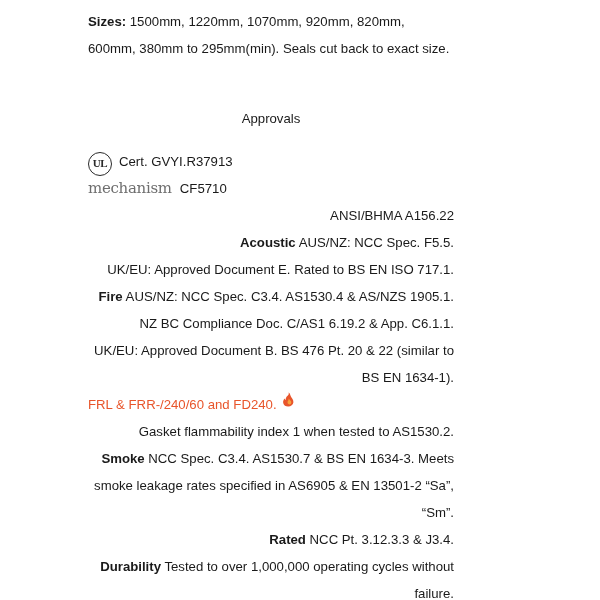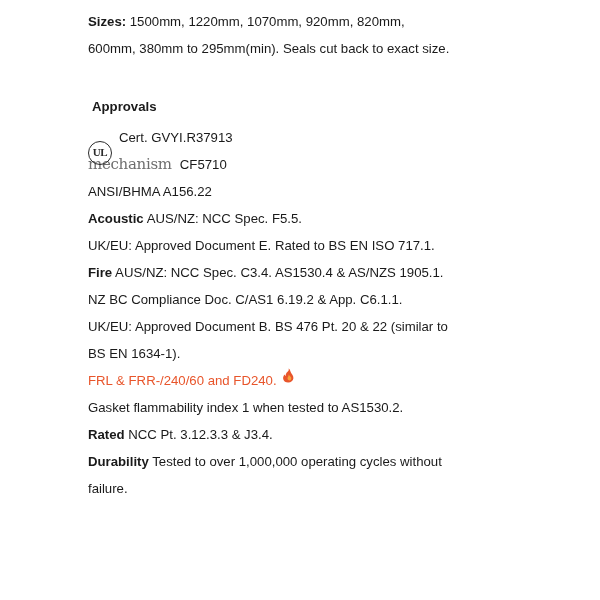--- a/index.html
+++ b/index.html
@@ -26,44 +26,45 @@
   }
   .sizes-para {
     margin: 0;
     font-size: 13.2px;
     line-height: 27px;
   }
   .spacer-lg {
     height: 27px;
   }
   .heading {
-    font-weight: bold;
+    font-weight: normal;
     font-size: 13.2px;
     line-height: 27px;
-    margin: 4px;
+    margin: 16px;
+    text-align: center;
   }
   .row {
     display: flex;
     align-items: center;
     line-height: 27px;
     font-size: 13.2px;
   }
   
   .ul-mark {
     display: inline-flex;
     align-items: center;
     justify-content: center;
     width: 22px;
     height: 22px;
     border: 1.3px solid #2b2b2b;
     border-radius: 50%;
     margin-right: 7px;
     flex: 0 0 auto;
     position: relative;
-    top: 15px;
+    top: 2px;
   }
   .ul-mark span {
     font-family: "Liberation Serif", serif;
     font-size: 11px;
     font-weight: bold;
     letter-spacing: -0.3px;
     color: #2b2b2b;
     line-height: 1;
   }
   
@@ -93,20 +94,21 @@
     font-size: 13px;
     line-height: 1;
     position: relative;
     top: 1px;
   }
   .flame svg { display: block; }
   .para {
     margin: 0;
     font-size: 13.2px;
     line-height: 27px;
+    text-align: right;
   }
 </style>
 </head>
 <body>
 
 <div class="page">
 
   <p class="sizes-para">
     <b>Sizes:</b><span> 1500mm, 1220mm, 1070mm, 920mm, 820mm, 600mm, 380mm to 295mm(min). Seals cut back to exact size.</span>
   </p>
@@ -148,20 +150,23 @@
     <span class="flame">
       <svg width="13" height="15" viewBox="0 0 13 15" aria-hidden="true">
         <path d="M6.6 0.4 C7.4 3.0 5.2 3.6 4.2 5.4 C3.3 7.0 3.9 8.2 3.9 8.2 C3.9 8.2 3.0 7.7 2.6 6.6 C1.4 8.0 0.9 9.5 1.2 11.0 C1.7 13.3 3.9 14.7 6.3 14.6 C8.9 14.5 11.2 12.9 11.4 10.3 C11.6 7.6 9.7 6.3 8.9 4.6 C8.2 3.0 8.3 1.4 6.6 0.4 Z" fill="#e8552b"></path>
         <path d="M6.5 6.6 C7.0 8.0 5.9 8.6 5.6 9.8 C5.3 11.0 6.0 12.3 7.2 12.4 C8.5 12.5 9.3 11.6 9.3 10.4 C9.3 8.9 7.8 8.3 6.5 6.6 Z" fill="#f6a23c"></path>
       </svg>
     </span>
   </div>
 
   <p class="para">Gasket flammability index 1 when tested to AS1530.2.</p>
 
+  <p class="para">
+    <b>Smoke</b><span> NCC Spec. C3.4. AS1530.7 &amp; BS EN 1634-3. Meets smoke leakage rates specified in AS6905 &amp; EN 13501-2 “Sa”, “Sm”.</span>
+  </p>
 
   <p class="para">
     <b>Rated</b><span> NCC Pt. 3.12.3.3 &amp; J3.4.</span>
   </p>
 
 
   <p class="para">
     <b>Durability</b><span> Tested to over 1,000,000 operating cycles without failure.</span>
   </p>
 

